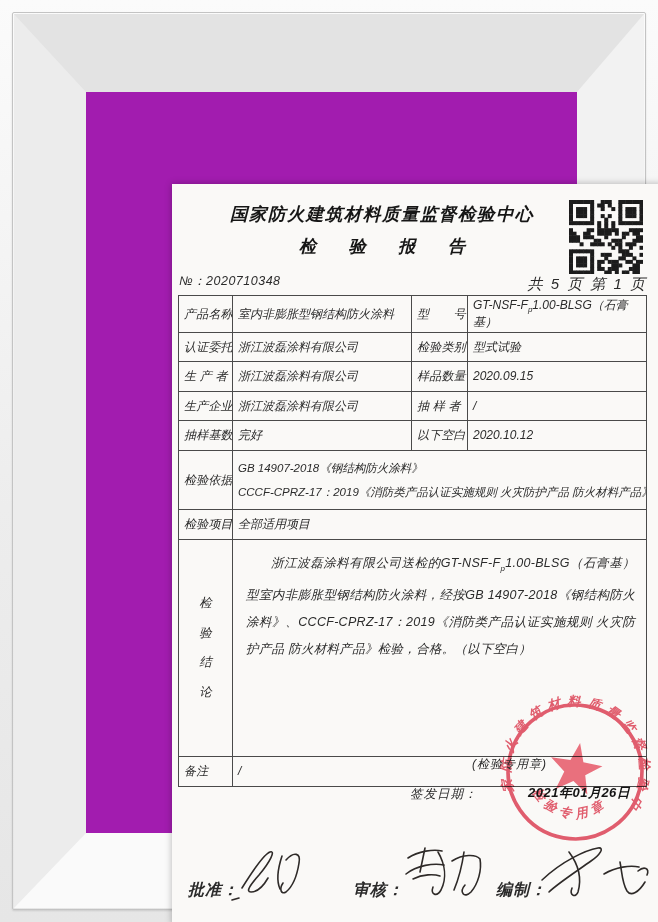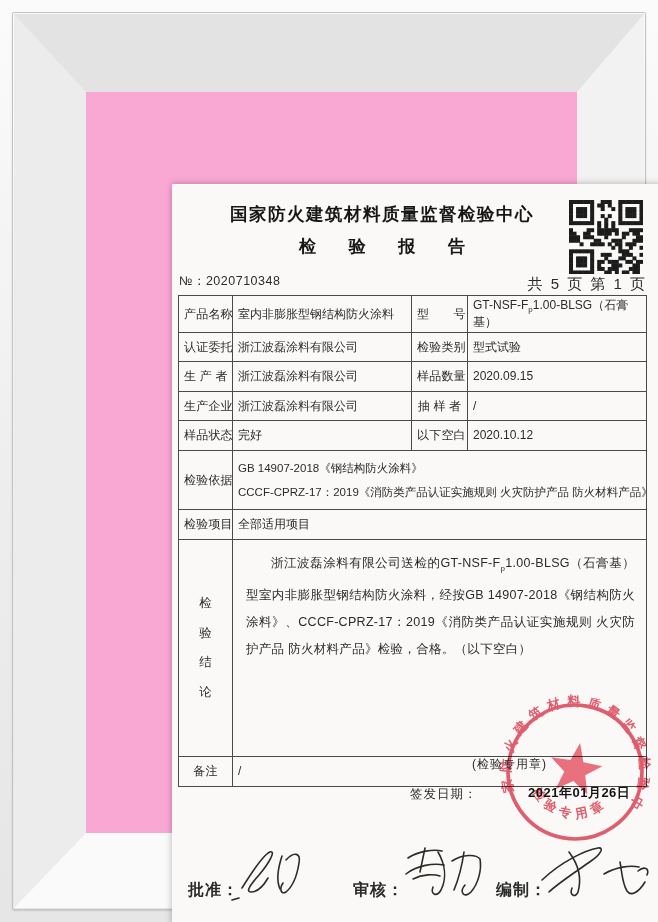--- a/index.html
+++ b/index.html
@@ -9,42 +9,43 @@
     background:linear-gradient(180deg,#fbfbfb 0%,#ededed 55%,#e6e6e6 100%);
     position:relative; color:#2b2b2b;
   }
   .frame-edge { position:absolute; inset:12px; border:1px solid #c3c3c3; border-radius:2px;
     box-shadow:0 1px 2px rgba(0,0,0,.12); background:transparent; }
   .mat {
     position:absolute; inset:14px;
     border-style:solid;
     border-width:78px 67px 75px 72px;
     border-color:#e3e3e3 #f2f2f2 #fafafa #ececec;
-    background:#f9a8d4;
+    background:#a21caf;
+    font-style:italic;
   }
   .paper {
     position:absolute; left:86px; top:92px; width:491px; height:741px;
     background:#faf9f7;
     box-shadow:0 0 7px rgba(0,0,0,.28);
     font-size:12px; line-height:1.25;
   }
   .title1 { position:absolute; top:20px; left:0; width:420px; text-align:center;
     font-size:17.5px; font-weight:bold; letter-spacing:1.5px; color:#161616; }
   .title2 { position:absolute; top:52px; left:0; width:420px; text-align:center;
     font-size:17px; font-weight:bold; letter-spacing:14px; text-indent:14px; color:#161616; }
   .qr { position:absolute; left:397px; top:16px; width:74px; height:74px; }
   .no-line { position:absolute; left:7px; top:90px; font-size:12.5px; letter-spacing:.5px; }
   .page-info { position:absolute; right:16px; top:91px; font-size:15px; letter-spacing:2px; }
 
   table.report { position:absolute; left:6px; top:111px; width:468px;
     border-collapse:collapse; table-layout:fixed; }
   table.report td { border:1px solid #4a4a4a; font-size:12px; vertical-align:middle;
     padding:2px 5px; overflow:hidden; }
   table.report { border:1.5px solid #3d3d3d; }
-  td.lbl { text-align:center; white-space:pre; padding:2px 1px; font-size:11.5px; letter-spacing:.2px; }
+  td.lbl { white-space:pre; padding:2px 1px; font-size:11.5px; letter-spacing:.2px; }
   td.val { padding-left:8px; }
   sub { font-size:8px; }
   .basis-line { display:block; line-height:24px; white-space:nowrap; font-size:11.5px; }
   .concl-lbl-cell { text-align:center; }
   .concl-lbl { display:flex; flex-direction:column; align-items:center; justify-content:center;
     gap:14px; height:100%; font-size:12.5px; }
   .concl-text { font-size:12.5px; line-height:27px; text-align:justify; text-indent:2em;
     padding:8px 6px 0 8px; letter-spacing:.3px; }
   .concl-cell { vertical-align:top !important;margin-left:7px; }
 
@@ -324,21 +325,21 @@
         <td class="lbl">样品数量</td>
         <td class="val">2020.09.15</td>
       </tr>
       <tr style="height:29px">
         <td class="lbl">生产企业</td>
         <td class="val">浙江波磊涂料有限公司</td>
         <td class="lbl">抽 样 者</td>
         <td class="val">/</td>
       </tr>
       <tr style="height:30px">
-        <td class="lbl">样品状态</td>
+        <td class="lbl">抽样基数</td>
         <td class="val">完好</td>
         <td class="lbl">以下空白</td>
         <td class="val">2020.10.12</td>
       </tr>
       <tr style="height:59px">
         <td class="lbl">检验依据</td>
         <td class="val" colspan="3">
           <span class="basis-line">GB 14907-2018《钢结构防火涂料》</span>
           <span class="basis-line">CCCF-CPRZ-17：2019《消防类产品认证实施规则 火灾防护产品 防火材料产品》</span>
         </td>

